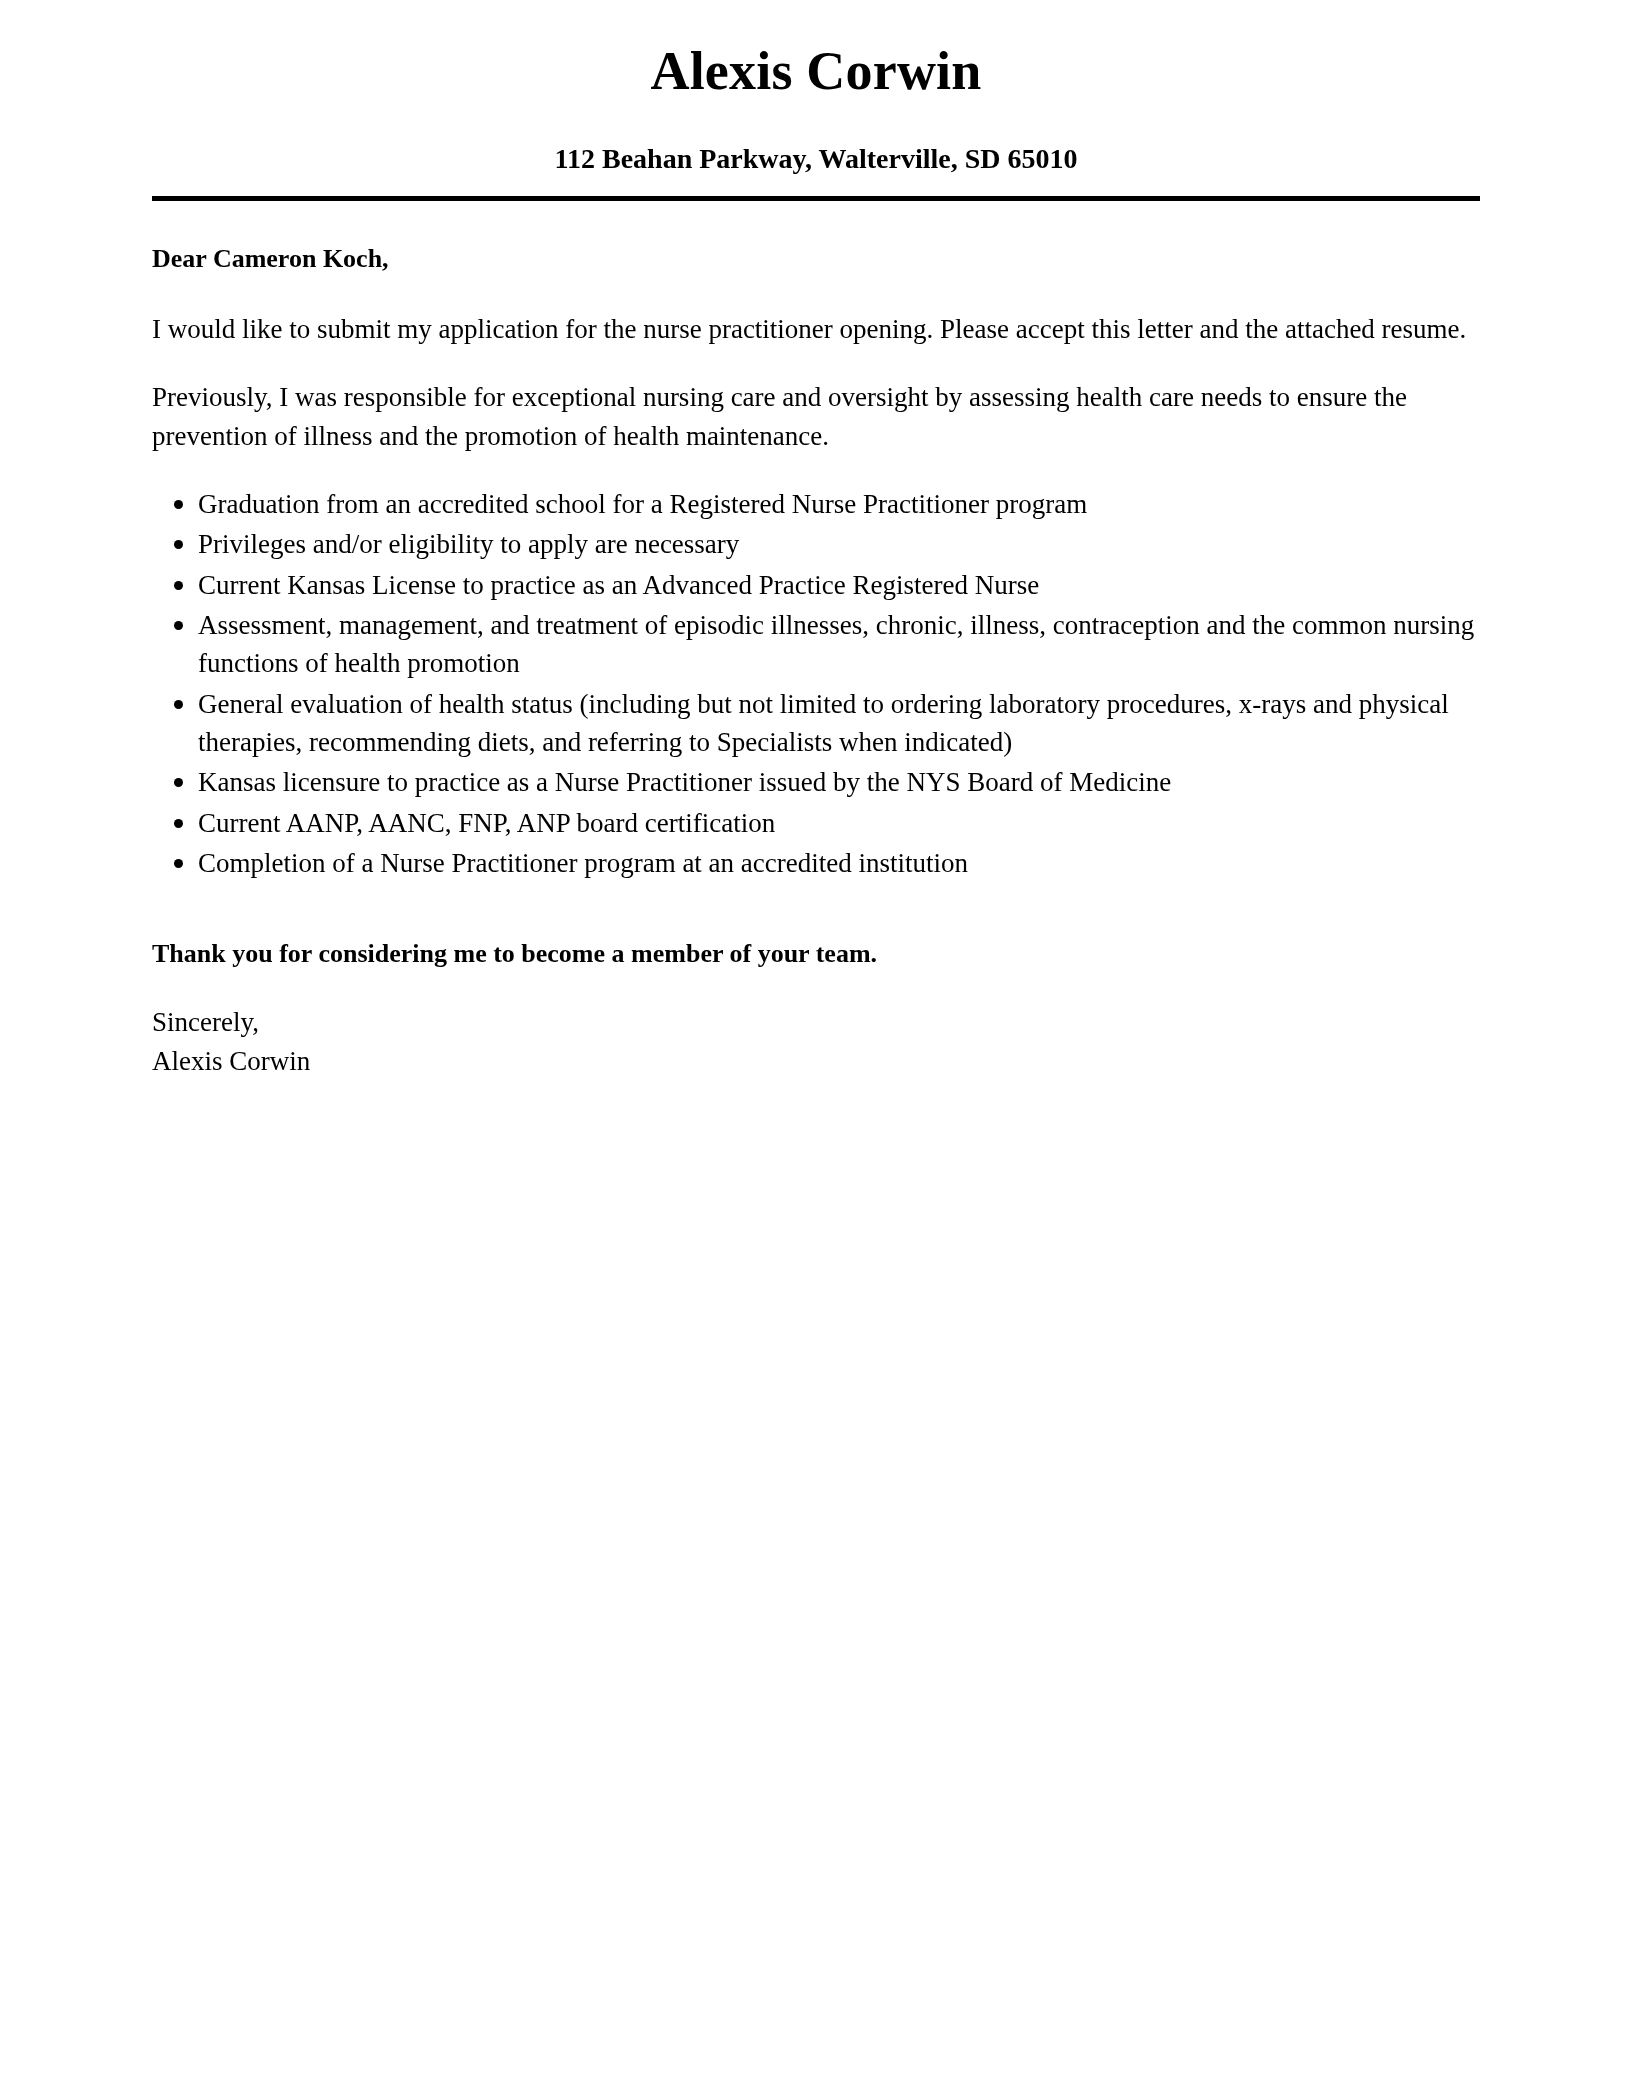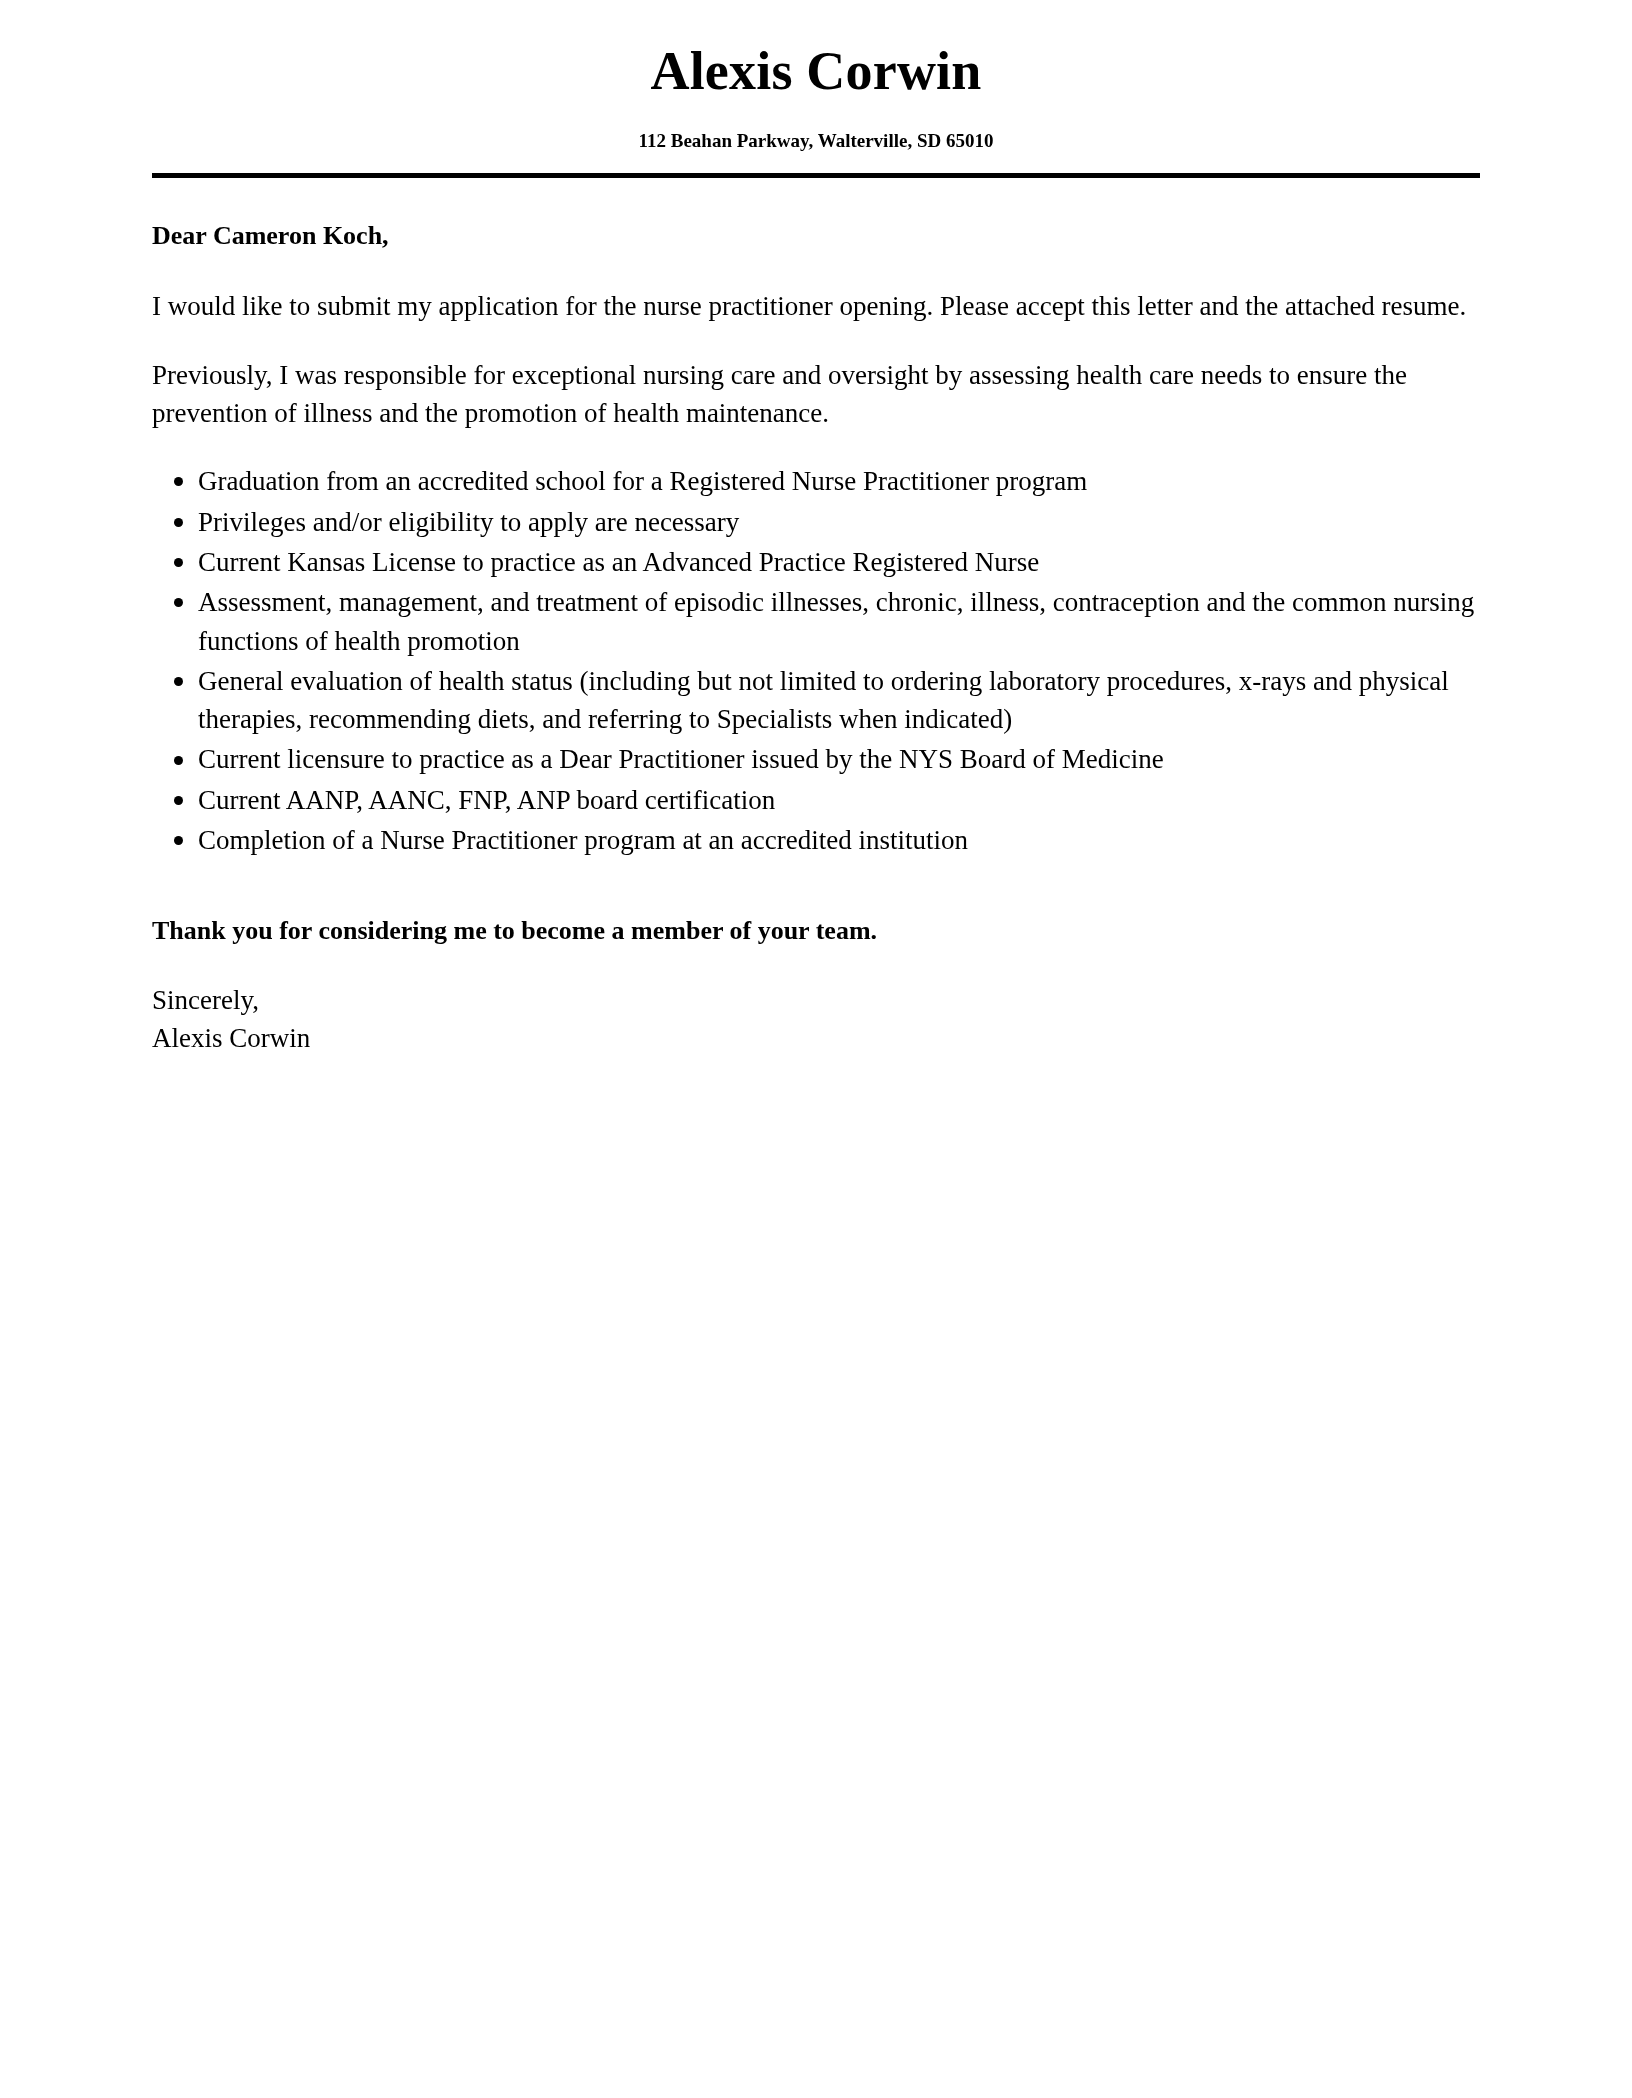--- a/index.html
+++ b/index.html
@@ -44,23 +44,23 @@
     font-size: 54px;
     line-height: 1.08;
     letter-spacing: 0.2px;
     margin: 0;
     text-align: center;
   }
 
   .sender-address {
     font-family: "Liberation Serif", "DejaVu Serif", serif;
     font-weight: 700;
-    font-size: 19px;
+    font-size: 28px;
     line-height: 1.2;
-    margin: 0;
+    margin: 12px;
     padding-top: 30px;
     text-align: center;
   }
 
   .header-rule {
     margin-top: 20px;
     width: 100%;
     height: 5px;
     background: #000000;
   }
@@ -166,21 +166,21 @@
         <li>
           <span class="bullet"></span>
           <span>Assessment, management, and treatment of episodic illnesses, chronic, illness, contraception and the common nursing functions of health promotion</span>
         </li>
         <li>
           <span class="bullet"></span>
           <span>General evaluation of health status (including but not limited to ordering laboratory procedures, x-rays and physical therapies, recommending diets, and referring to Specialists when indicated)</span>
         </li>
         <li>
           <span class="bullet"></span>
-          <span>Current licensure to practice as a Dear Practitioner issued by the NYS Board of Medicine</span>
+          <span>Kansas licensure to practice as a Nurse Practitioner issued by the NYS Board of Medicine</span>
         </li>
         <li>
           <span class="bullet"></span>
           <span>Current AANP, AANC, FNP, ANP board certification</span>
         </li>
         <li>
           <span class="bullet"></span>
           <span>Completion of a Nurse Practitioner program at an accredited institution</span>
         </li>
       </ul>

